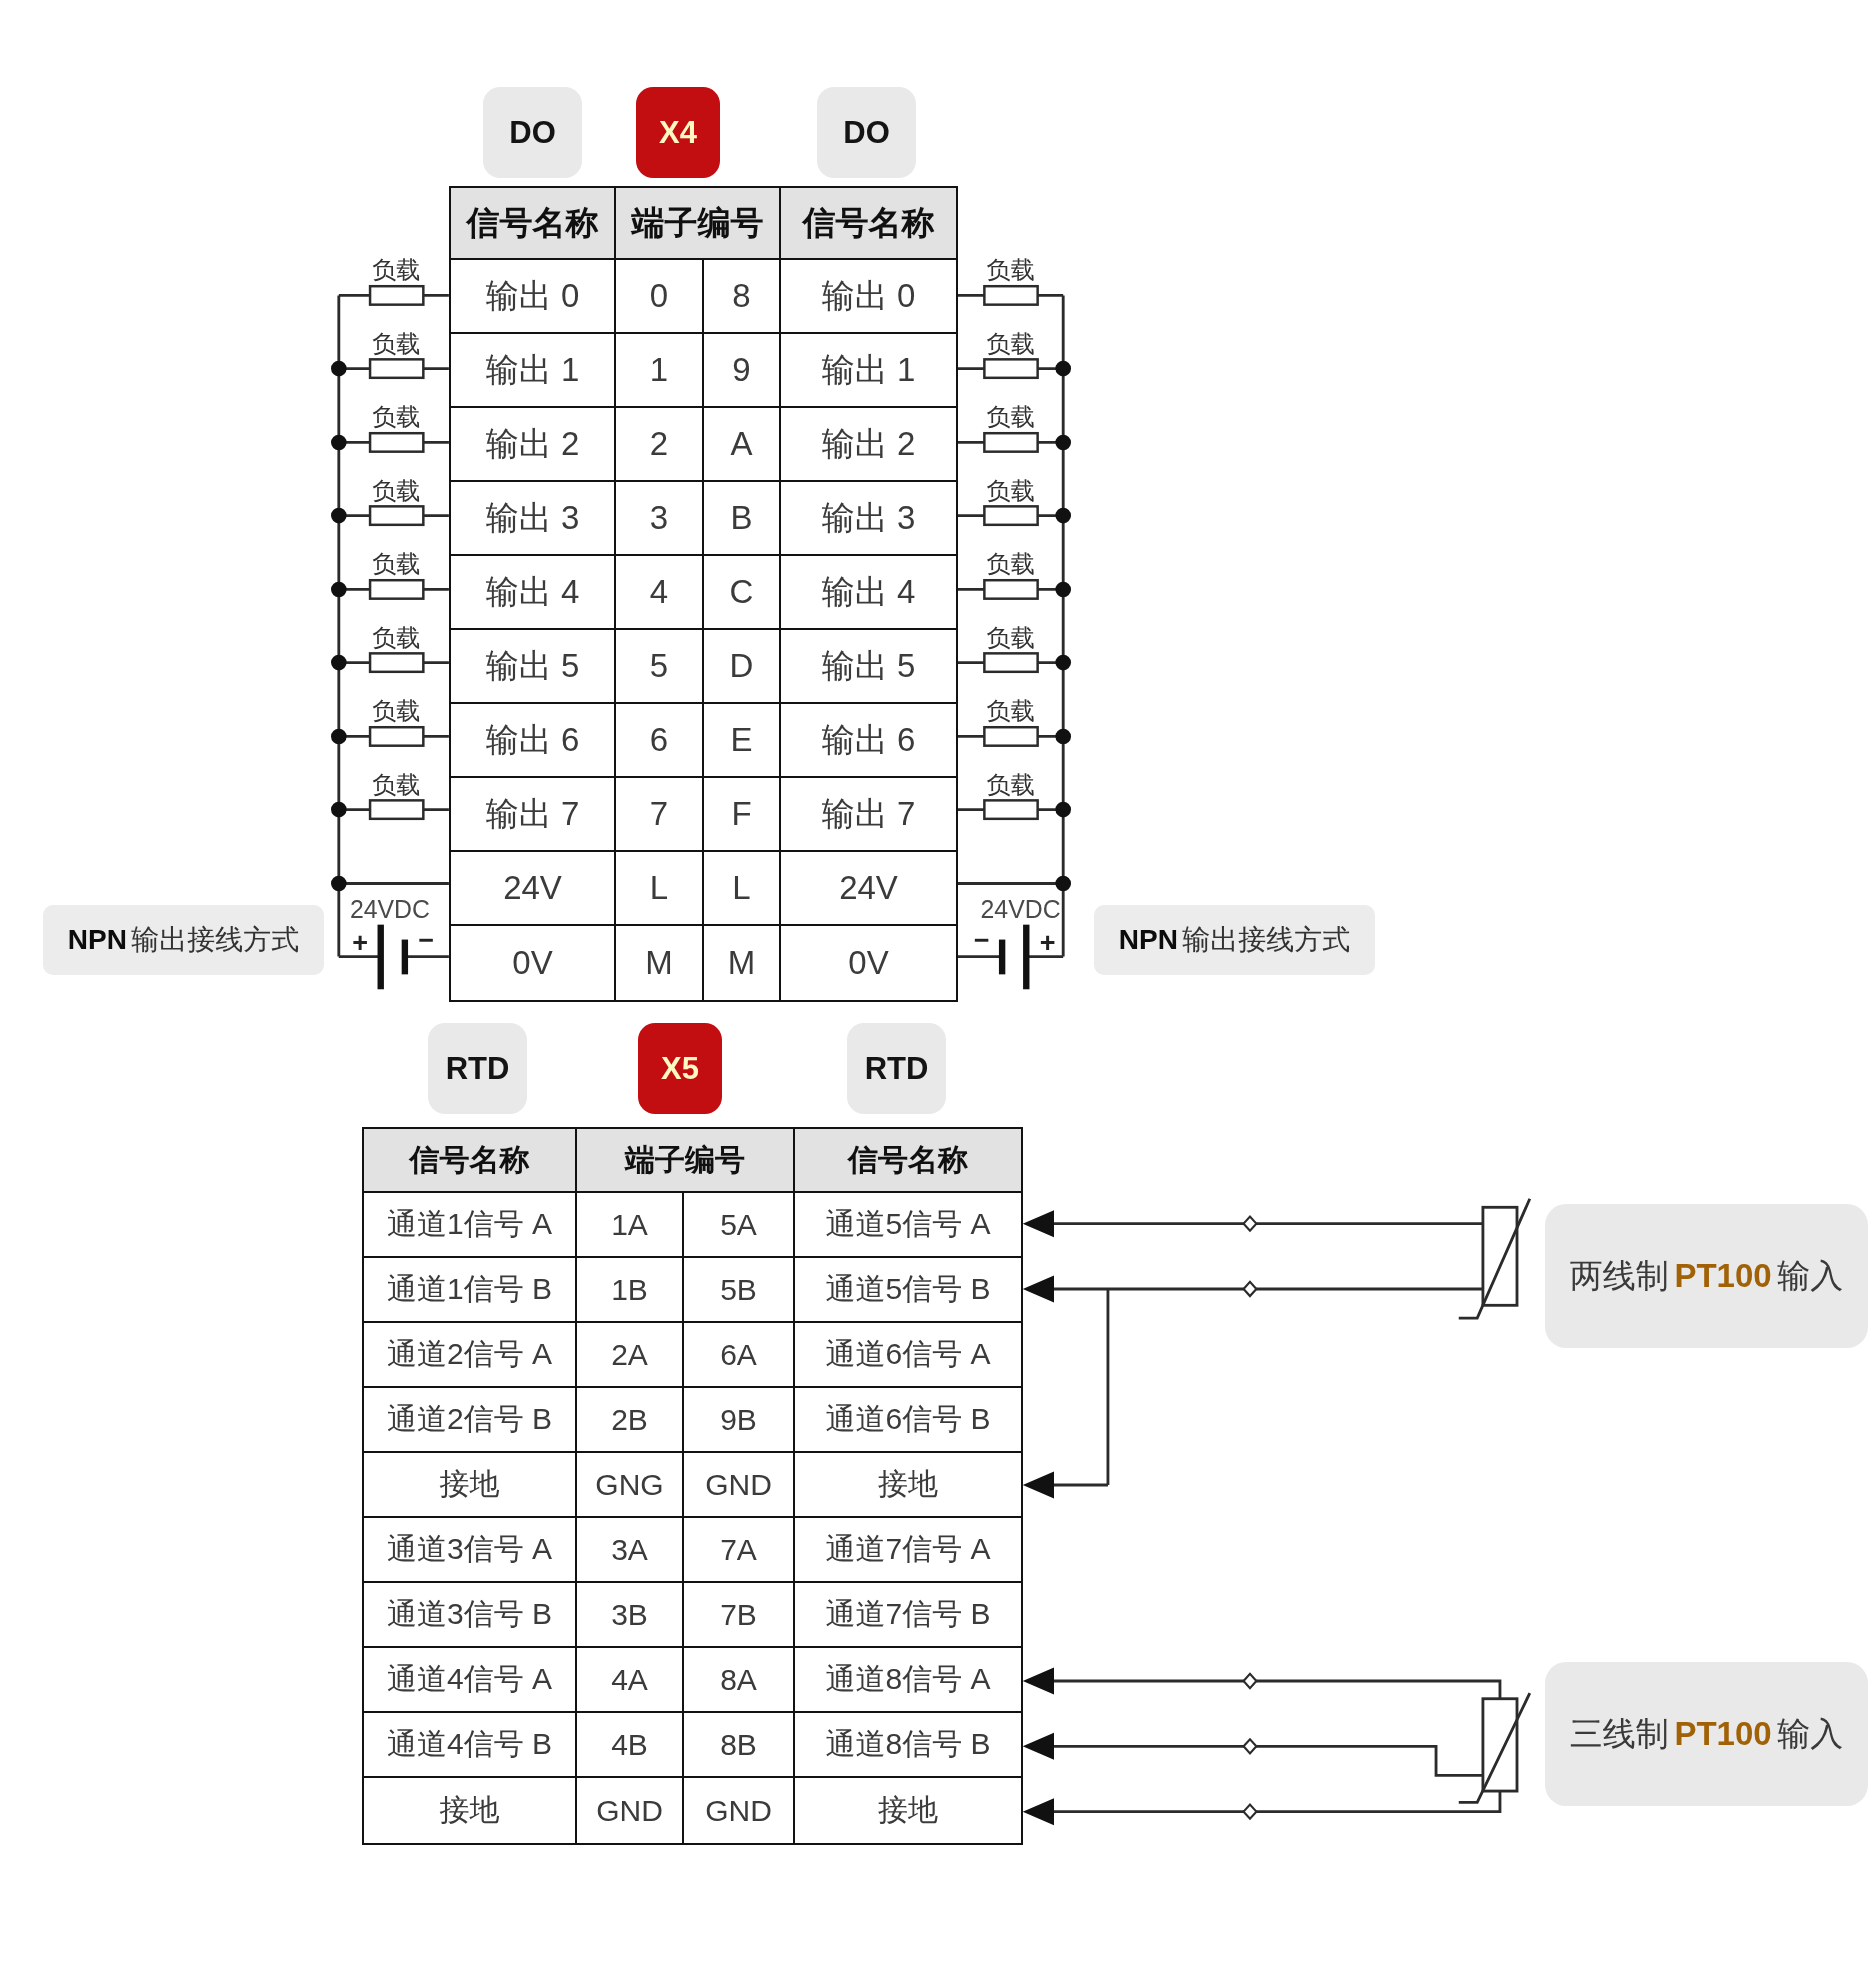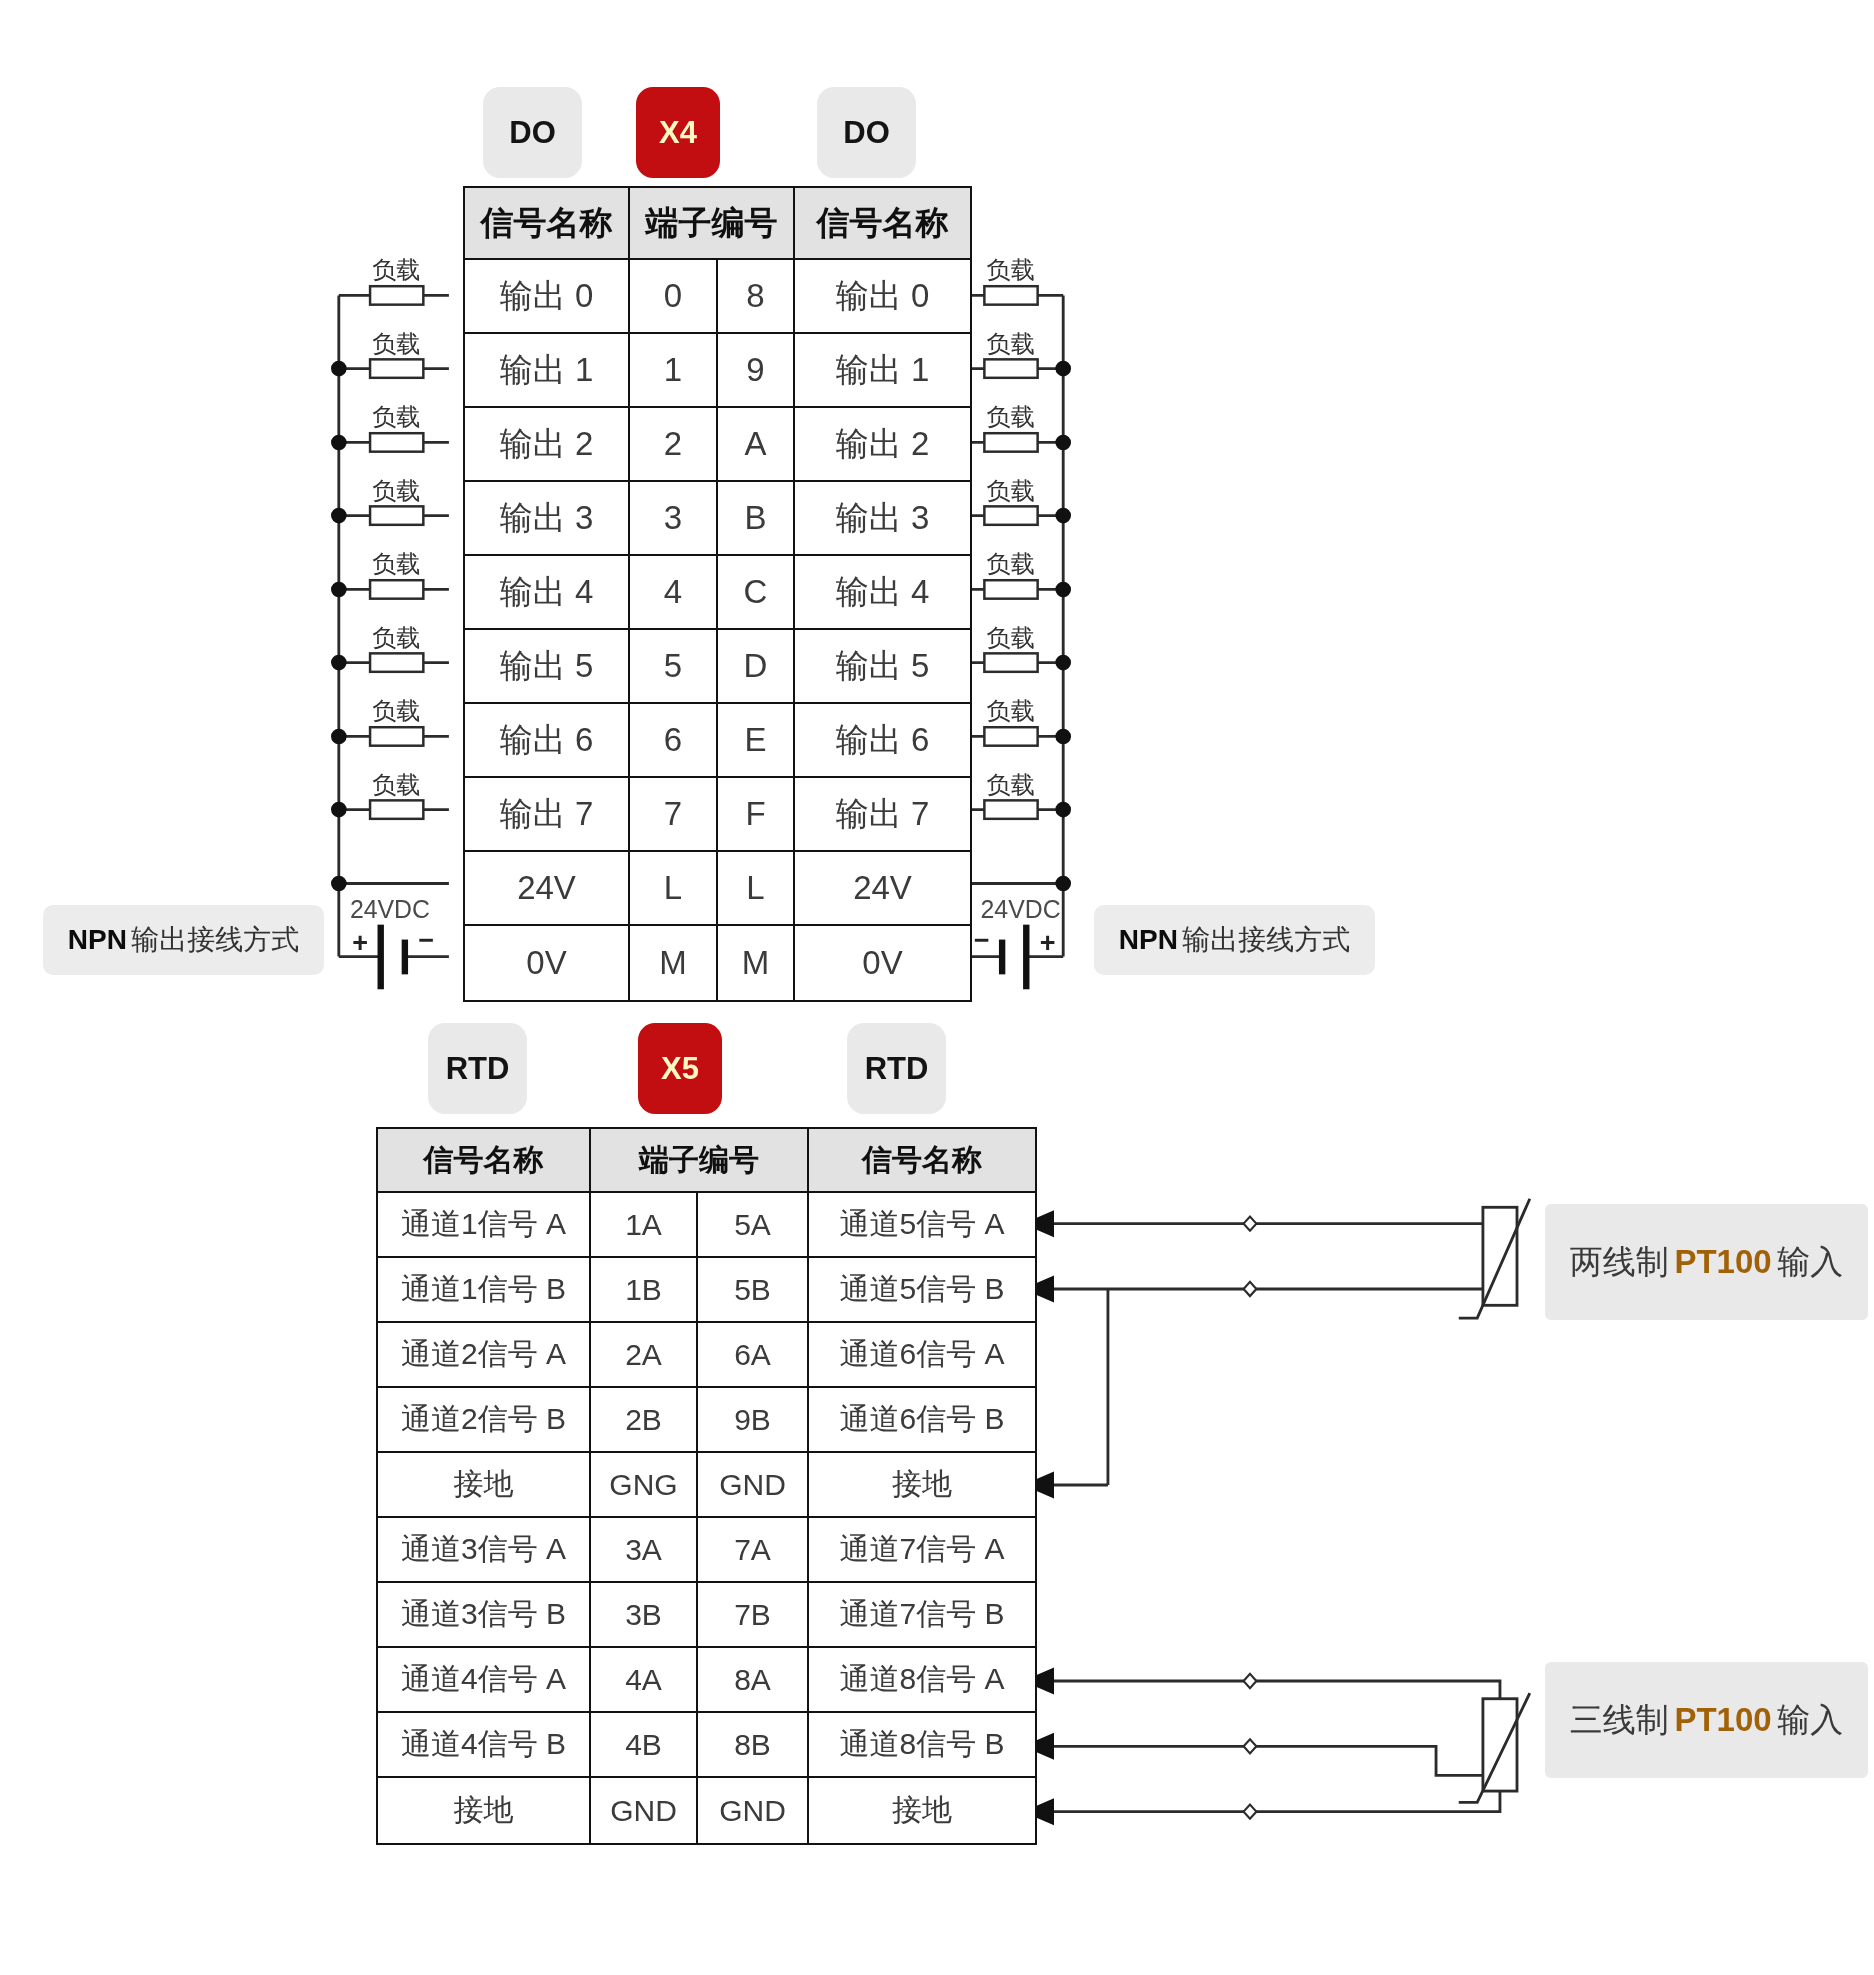--- a/index.html
+++ b/index.html
@@ -12,21 +12,21 @@
     left:440px;top:30px;font-size:45px;font-weight:800;letter-spacing:-0.7px;color:#0a0a0a;margin:0;
   }
   .badge{
     width:99px;height:91px;border-radius:17px;background:#e9e9e9;
     display:flex;align-items:center;justify-content:center;
     font-size:31px;font-weight:bold;color:#141414;
   }
   .badge.red{background:#c20d11;color:#fef9c3;width:84px;}
   
   .ttable{
-    display:grid;background:#404040;border:2.8px solid #121212;box-sizing:content-box;margin-left:14px;
+    display:grid;background:#404040;border:2.8px solid #121212;box-sizing:content-box;
   }
   .do-table{
     left:449px;top:186px;
     grid-template-columns:165px 88px 77px 175px;
     grid-template-rows:72px repeat(10,74px);
     font-size:33px;
   }
   .rtd-table{
     left:362px;top:1127px;
     grid-template-columns:213px 107px 111px 226px;
@@ -43,21 +43,21 @@
   .cell.lc{border-right:none;}
   .cell.lr{border-bottom:none;}
   
   .npn-chip{
     width:281px;height:70px;border-radius:10px;background:#ececec;
     display:flex;align-items:center;justify-content:center;
     font-size:28px;color:#333;white-space:nowrap;margin-top:24px;
   }
   .npn-chip b{color:#0c0c0c;margin-right:4.3px;}
   .pt-box{
-    width:323px;height:116px;border-radius:6px;background:#e9e9e9;
+    width:323px;height:144px;border-radius:21px;background:#e9e9e9;
     display:flex;align-items:center;justify-content:center;
     font-size:33px;color:#3a3a3a;white-space:nowrap;
   }
   .pt-box b{color:#a16207;margin:0 5.7px;}
   .note-box{
     left:432px;top:1846px;width:513px;height:78px;background:#c20d11;
     display:flex;align-items:center;justify-content:center;
     font-size:36px;color:#ffffff;font-weight:500;white-space:nowrap;
   }
   svg text{font-family:"Liberation Sans","DejaVu Sans",sans-serif;}

